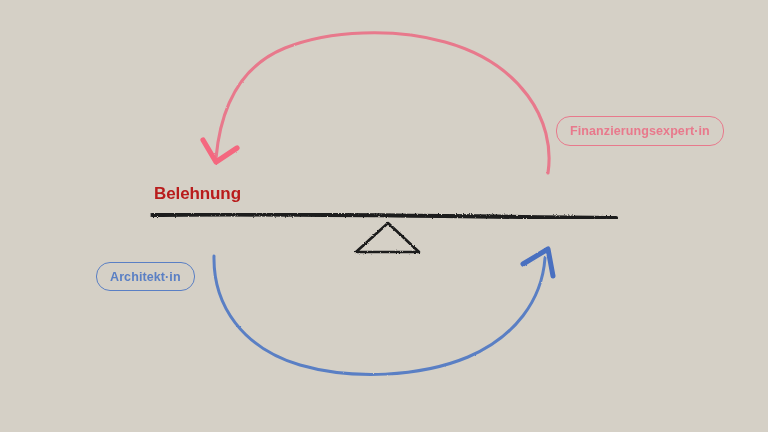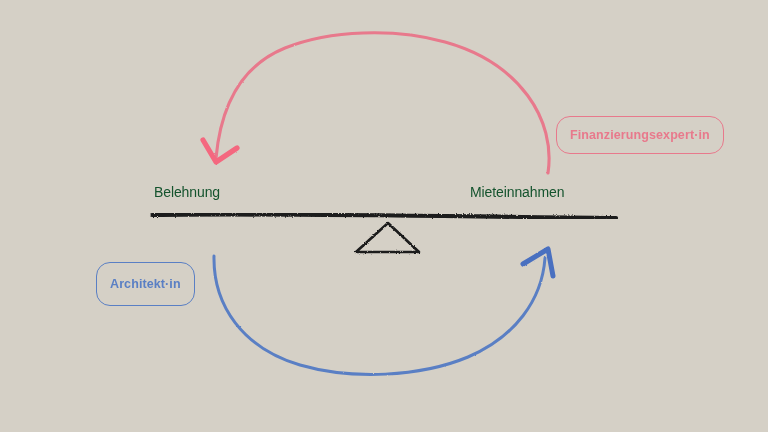--- a/index.html
+++ b/index.html
@@ -36,38 +36,38 @@
     font-weight: bold;
     font-size: 12.5px;
     letter-spacing: 0.1px;
     white-space: nowrap;
     box-sizing: border-box;
     background: transparent;
   }
   #label-finance {
     left: 556px;
     top: 116px;
-    height: 38px;
+    height: 30px;
     padding: 4px 13px;
     border-color: #e8798c;
     color: #e8798c;
   }
   #label-architect {
     left: 96px;
     top: 262px;
-    height: 44px;
+    height: 29px;
     padding: 0 13px;
     border-color: #5a7fc4;
     color: #5a7fc4;
   }
   .beam-text {
     position: absolute;
-    font-weight: normal;
-    font-size: 14px;
-    color: #14532d;
+    font-weight: bold;
+    font-size: 17px;
+    color: #b91c1c;
     white-space: nowrap;
     letter-spacing: -0.1px;
   }
   #text-belehnung { left: 154px; top: 184px; }
   #text-mieteinnahmen { left: 470px; top: 184px; }
   #text-kostenschaetzung { left: 154px; top: 226px; }
 </style>
 </head>
 <body>
 
@@ -105,21 +105,20 @@
       <path d="M 152 215 C 260 213, 420 216, 616 218" fill="none" stroke="#1a1a1a" stroke-width="4.2" stroke-linecap="round"></path>
     </g>
 
     <g filter="url(#rough-strong)">
       <path d="M 356 252 L 388 223 L 419 252 Z" fill="none" stroke="#1a1a1a" stroke-width="2.6" stroke-linejoin="round" stroke-linecap="round"></path>
     </g>
   </svg>
 
   <div class="beam-text" id="text-belehnung">Belehnung</div>
 
-  <div class="beam-text" id="text-mieteinnahmen">Mieteinnahmen</div>
 
 
   <div class="role-label" id="label-finance">
     <span>Finanzierungsexpert·in</span>
   </div>
 
   <div class="role-label" id="label-architect">
     <span>Architekt·in</span>
   </div>
 

